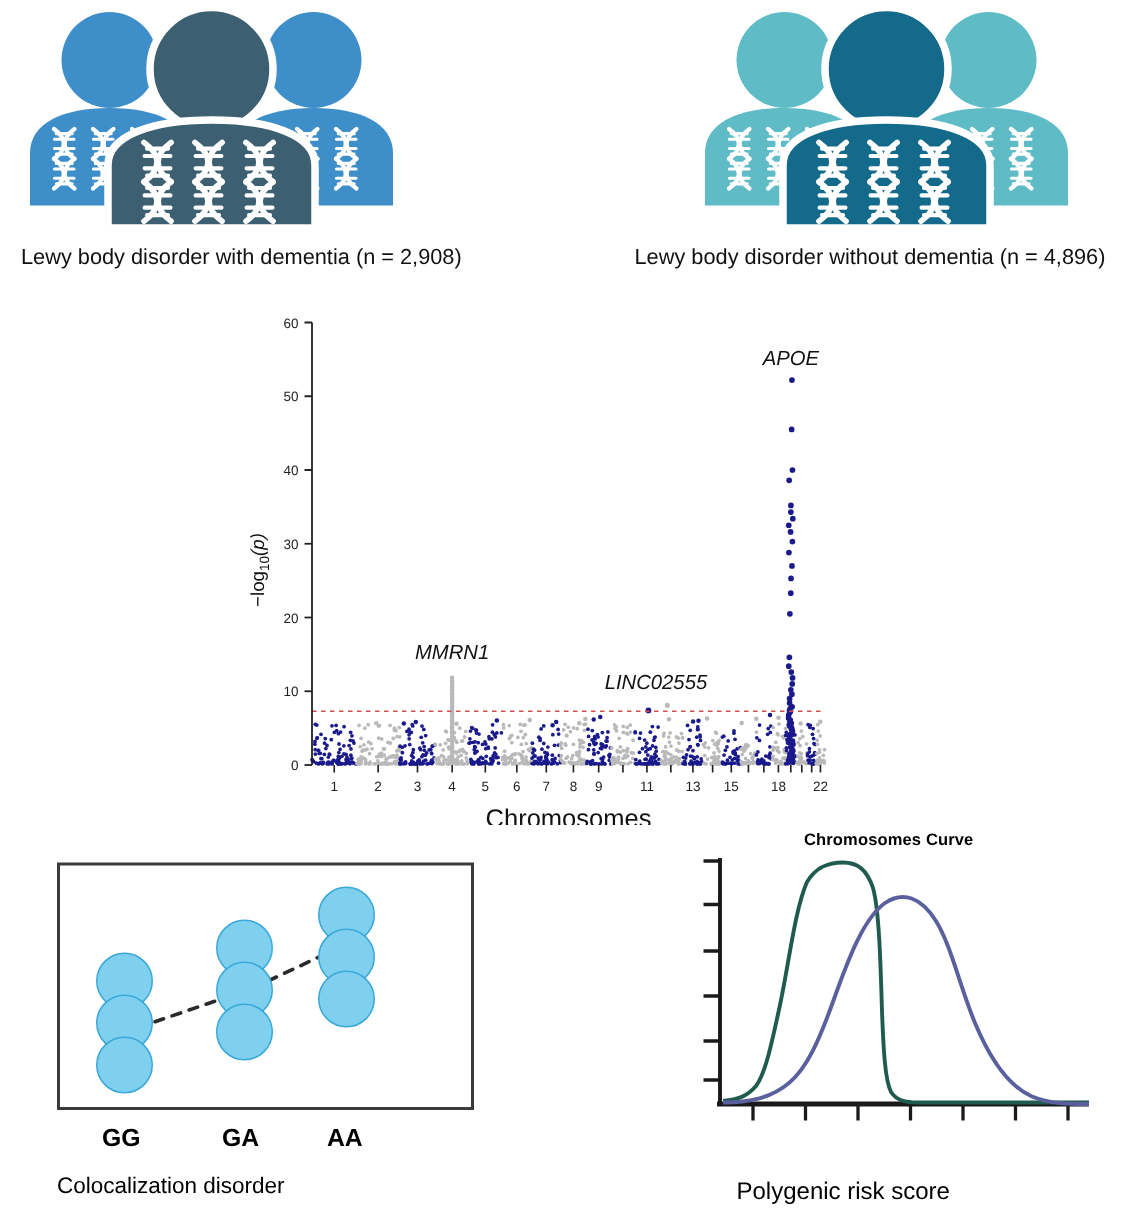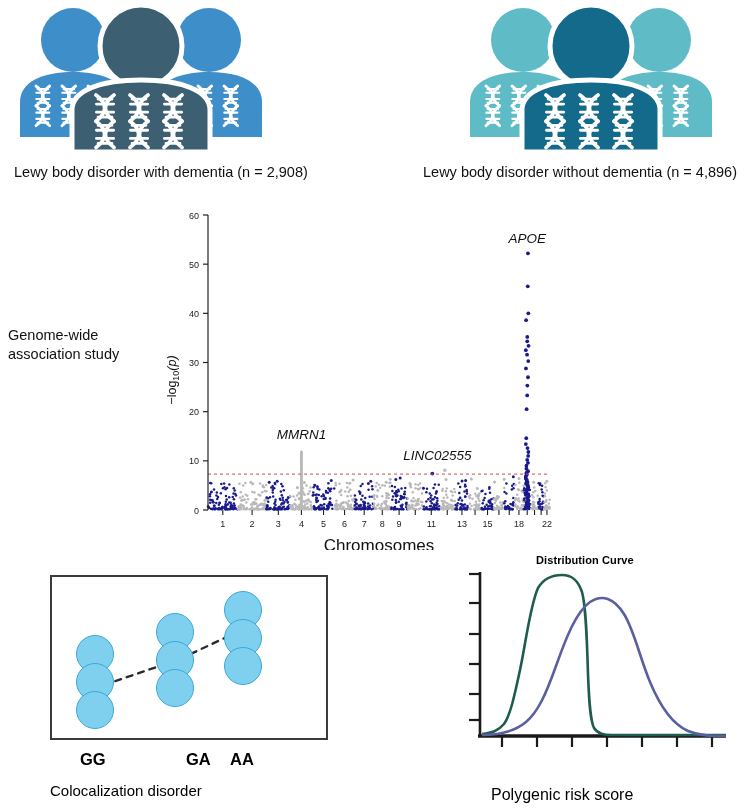--- a/index.html
+++ b/index.html
@@ -21,21 +21,21 @@
 
   
   .gwas-label{position:absolute;left:8px;top:326px;width:150px;
     font-size:14.5px;line-height:19px;color:#111;}
 
   
   .manhattan{position:absolute;left:160px;top:205px;width:400px;height:345px;}
   svg{display:block;}
 
   
-  .coloc{position:absolute;left:22px;top:560px;width:330px;height:250px;}
+  .coloc{position:absolute;left:10px;top:560px;width:330px;height:250px;}
   .coloc-box{position:absolute;left:28px;top:15px;width:278px;height:165px;
     border:2px solid #3b3b3b;background:#fff;box-sizing:border-box;}
   .dot{position:absolute;border-radius:50%;background:#7fd0ef;border:1.6px solid #3aa8d8;
     box-sizing:border-box;}
   .xcat{position:absolute;font-size:16.5px;font-weight:bold;top:190px;}
   .coloc-cap{position:absolute;left:28px;top:222px;font-size:15px;}
 
   
   .prs{position:absolute;left:440px;top:548px;width:300px;height:262px;}
   .prs-title{position:absolute;left:96px;top:6px;font-size:11px;font-weight:bold;letter-spacing:.1px;}
@@ -148,21 +148,20 @@
             <use href="#dnaR"></use>
           </g>
         <g transform="translate(154,93) scale(0.82)">
             <use href="#dnaR"></use>
           </g>
       </g>
     </svg>
   </div>
   <div class="caption cap-right">Lewy body disorder without dementia (n = 4,896)</div>
 
-  <div class="gwas-label">Genome-wide association study</div>
 
   <div class="manhattan">
     <svg id="mhsvg" width="400" height="345" viewBox="0 0 400 345">
         <circle cx="65.69" cy="303.11" r="1.25" fill="#1a1a8c"></circle>
         <circle cx="64.07" cy="278.59" r="1.25" fill="#1a1a8c"></circle>
         <circle cx="67.92" cy="299.19" r="1.25" fill="#1a1a8c"></circle>
         <circle cx="73.78" cy="283.17" r="1.25" fill="#1a1a8c"></circle>
         <circle cx="50.21" cy="277.89" r="1.25" fill="#1a1a8c"></circle>
         <circle cx="54.21" cy="303.89" r="1.25" fill="#1a1a8c"></circle>
         <circle cx="77.42" cy="304.25" r="1.25" fill="#1a1a8c"></circle>
@@ -1529,27 +1528,27 @@
       <div class="dot" style="left:24px;top:86px;width:38px;height:38px;"></div>
       <div class="dot" style="left:24px;top:114px;width:38px;height:38px;"></div>
       <div class="dot" style="left:104px;top:36px;width:38px;height:38px;"></div>
       <div class="dot" style="left:104px;top:64px;width:38px;height:38px;"></div>
       <div class="dot" style="left:104px;top:92px;width:38px;height:38px;"></div>
       <div class="dot" style="left:172px;top:14px;width:38px;height:38px;"></div>
       <div class="dot" style="left:172px;top:42px;width:38px;height:38px;"></div>
       <div class="dot" style="left:172px;top:70px;width:38px;height:38px;"></div>
     </div>
     <div class="xcat" style="left:58px;">GG</div>
-    <div class="xcat" style="left:138px;margin-left:26px;">GA</div>
+    <div class="xcat" style="left:138px;">GA</div>
     <div class="xcat" style="left:208px;">AA</div>
     <div class="coloc-cap">Colocalization disorder</div>
   </div>
 
   <div class="prs">
-    <div class="prs-title">Distribution Curve</div>
+    <div class="prs-title">Chromosomes Curve</div>
     <svg width="300" height="225" viewBox="0 0 300 225">
 
       <line x1="40" y1="24" x2="40" y2="188" stroke="#1a1a1a" stroke-width="2.6"></line>
       <line x1="38" y1="188" x2="286" y2="188" stroke="#1a1a1a" stroke-width="3.4"></line>
       <g stroke="#1a1a1a" stroke-width="2.2">
         <line x1="29" y1="26" x2="40" y2="26"></line>
         <line x1="29" y1="55" x2="40" y2="55"></line>
         <line x1="29" y1="86" x2="40" y2="86"></line>
         <line x1="29" y1="116" x2="40" y2="116"></line>
         <line x1="29" y1="146" x2="40" y2="146"></line>

